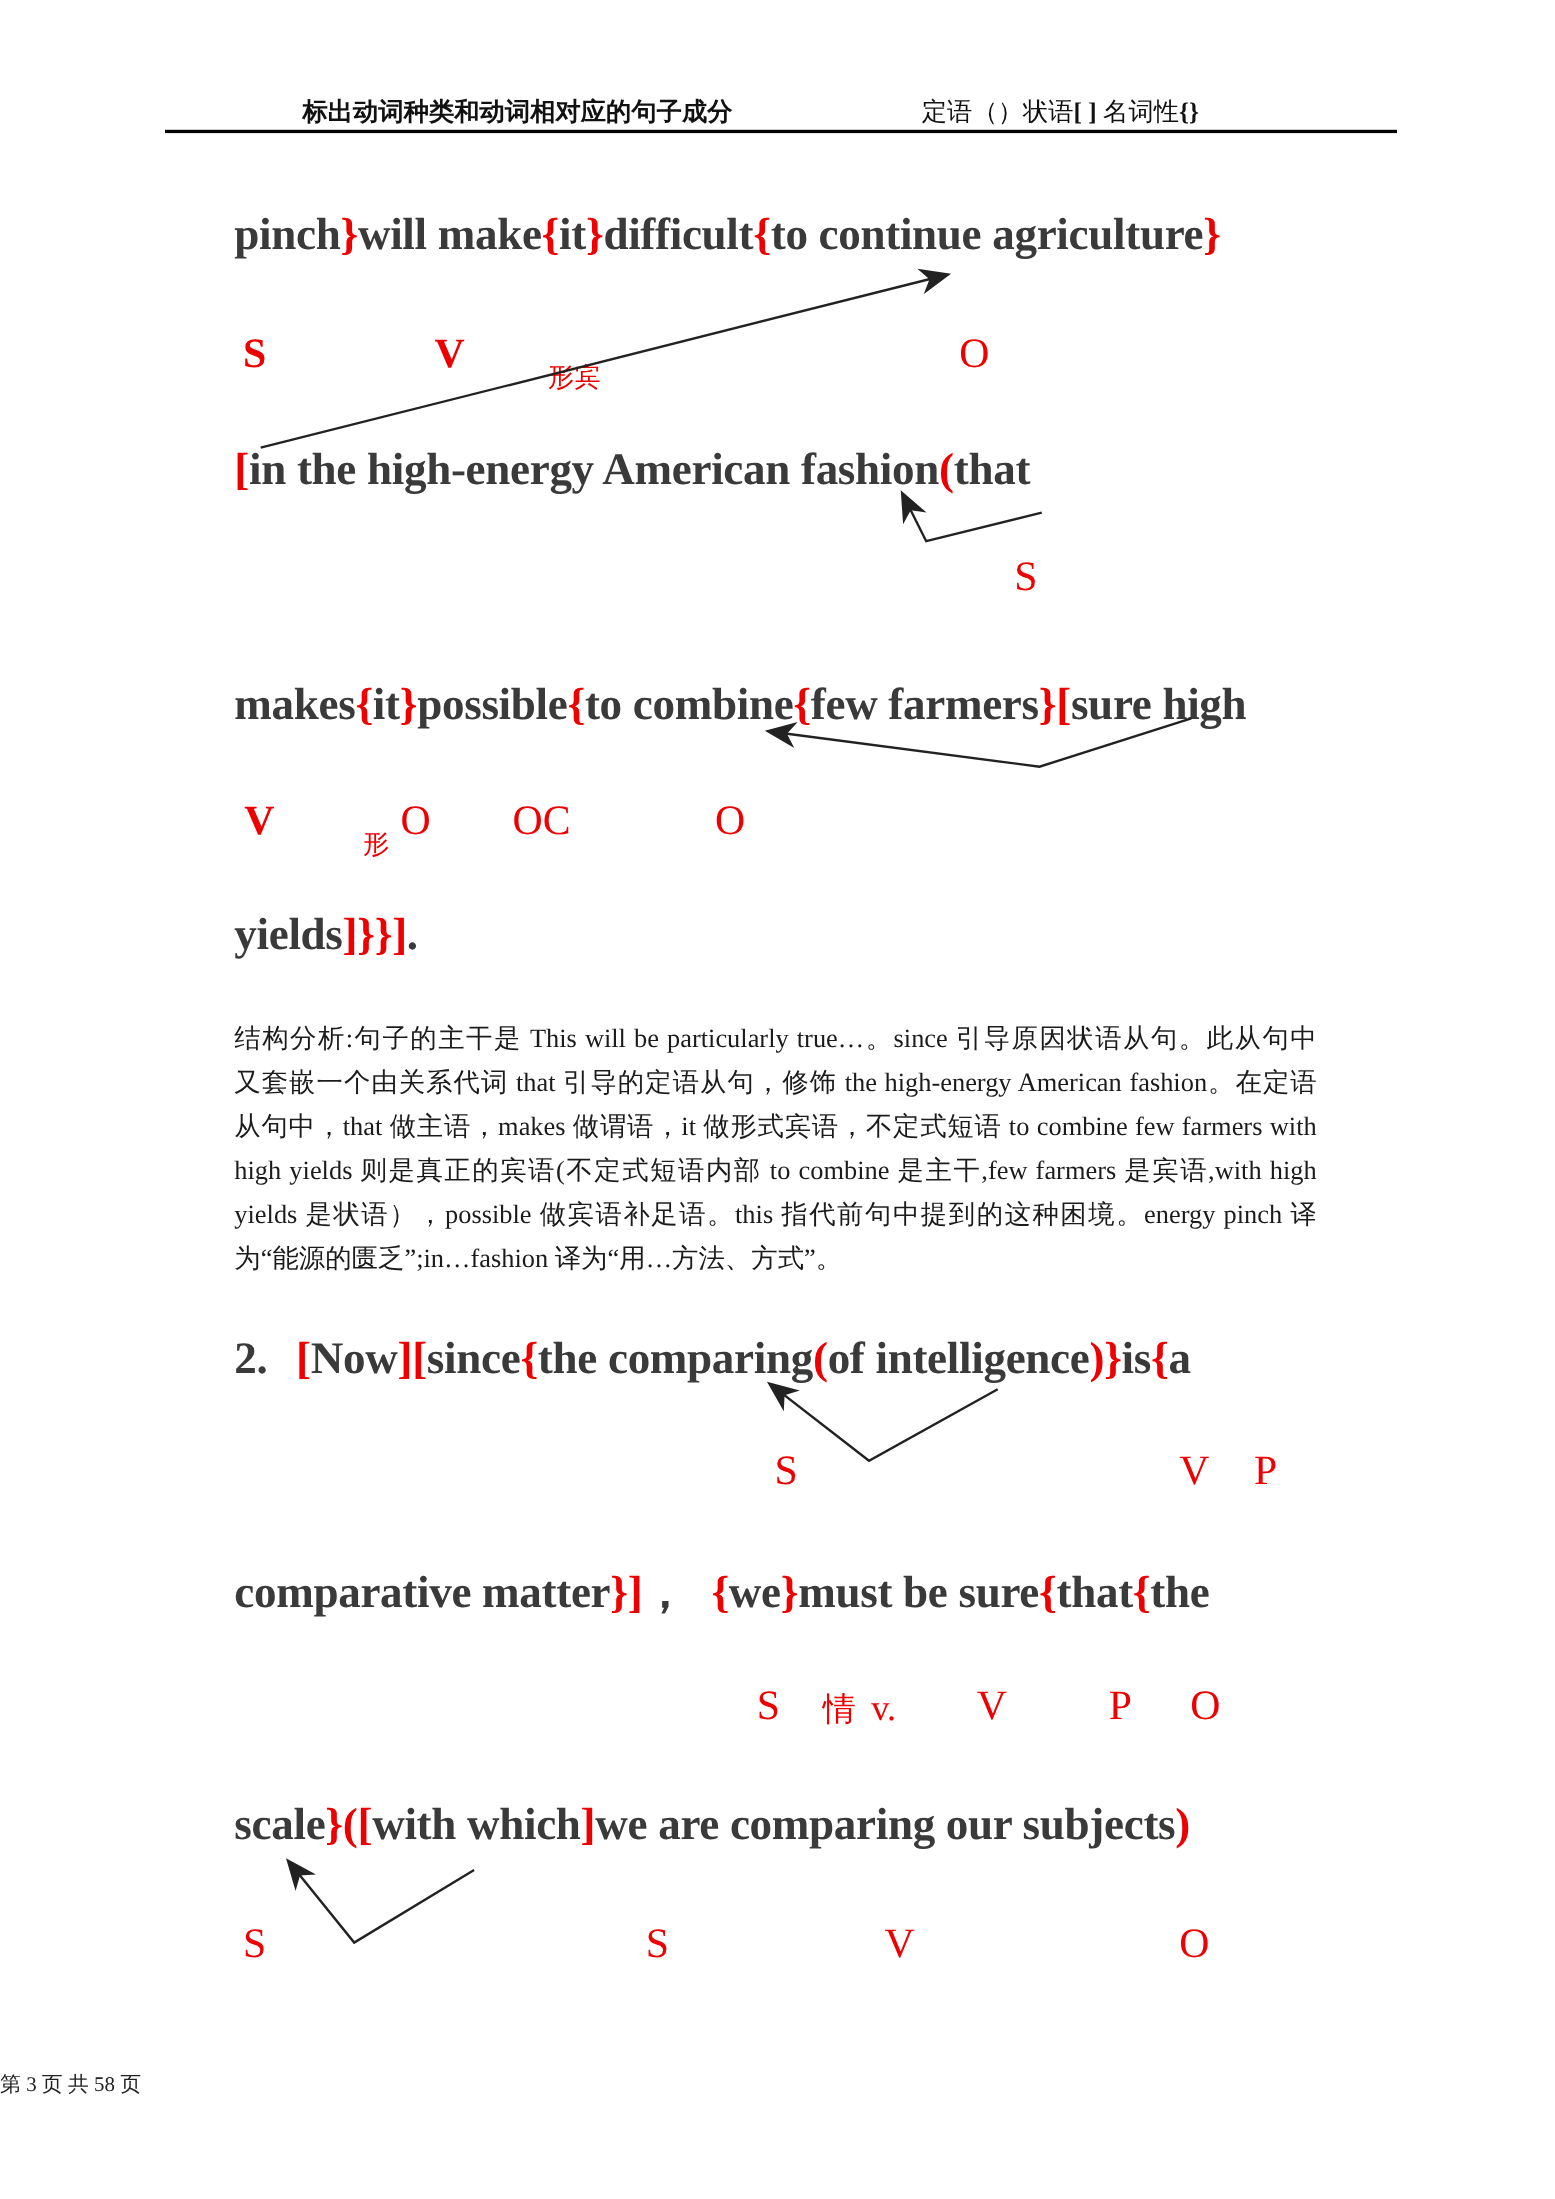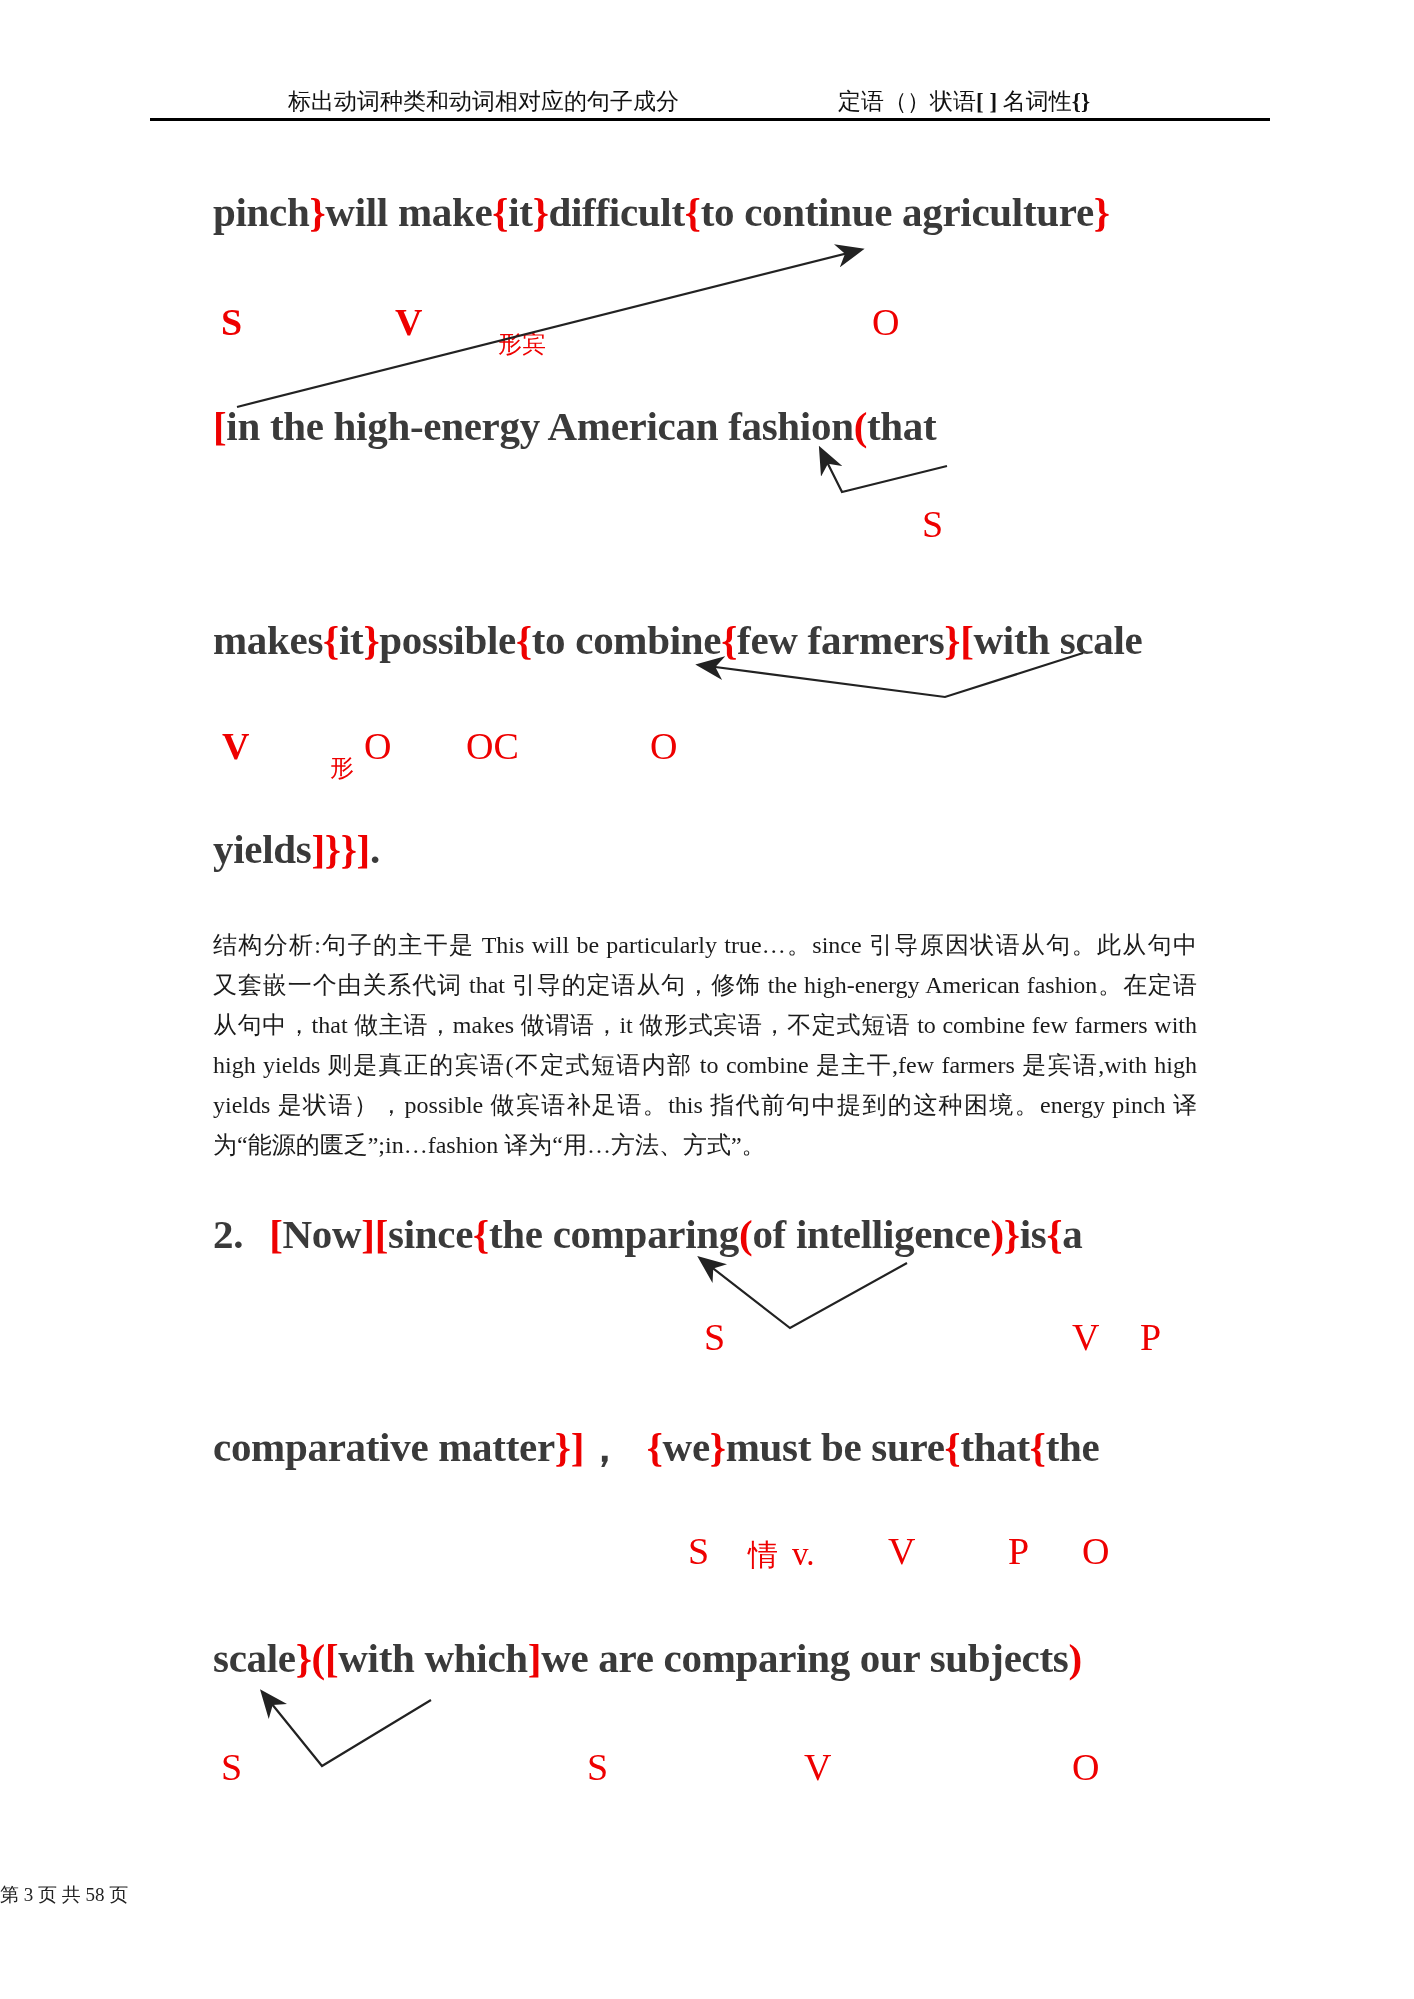--- a/index.html
+++ b/index.html
@@ -23,36 +23,36 @@
   
   .para{width:984px;font-size:24px;line-height:30px;color:#1b1b1b;text-align:justify;text-align-last:justify;white-space:nowrap;}
   .para.last{text-align-last:left;}
   
   .footer{width:1414px;font-size:19px;color:#222;}
   svg.arrows{position:absolute;left:0;top:0;pointer-events:none;}
 </style>
 </head>
 <body>
 
-<div class="abs hdr" style="left:288px;top:86px;font-weight:400;">标出动词种类和动词相对应的句子成分</div>
+<div class="abs hdr" style="left:275px;top:86px;font-weight:700;">标出动词种类和动词相对应的句子成分</div>
 <div class="abs hdr" style="left:838px;top:86px;"><span>定语（）状语</span><span class="bold">[ ]</span><span> 名词性</span><span class="bold">{}</span></div>
 <div class="abs rule" style="left:150px;top:118px;width:1120px;"></div>
 
 <div class="abs bigline" style="left:213px;top:188px;"><span>pinch</span><span class="r">}</span><span>will make</span><span class="r">{</span><span>it</span><span class="r">}</span><span>difficult</span><span class="r">{</span><span>to continue agriculture</span><span class="r">}</span></div>
 
 <span class="lt bold" style="left:221px;top:303px;">S</span>
 <span class="lt bold" style="left:395px;top:303px;">V</span>
 <span class="lt cn" style="left:498px;top:315px;">形宾</span>
 <span class="lt" style="left:872px;top:303px;">O</span>
 
 <div class="abs bigline" style="left:213px;top:402px;"><span class="r">[</span><span>in the high-energy American fashion</span><span class="r">(</span><span>that</span></div>
 
 <span class="lt" style="left:922px;top:505px;">S</span>
 
-<div class="abs bigline" style="left:213px;top:616px;"><span>makes</span><span class="r">{</span><span>it</span><span class="r">}</span><span>possible</span><span class="r">{</span><span>to combine</span><span class="r">{</span><span>few farmers</span><span class="r">}</span><span class="r">[</span><span>with scale</span></div>
+<div class="abs bigline" style="left:213px;top:616px;"><span>makes</span><span class="r">{</span><span>it</span><span class="r">}</span><span>possible</span><span class="r">{</span><span>to combine</span><span class="r">{</span><span>few farmers</span><span class="r">}</span><span class="r">[</span><span>sure high</span></div>
 
 <span class="lt bold" style="left:222px;top:727px;">V</span>
 <span class="lt cn" style="left:330px;top:739px;">形</span>
 <span class="lt" style="left:364px;top:727px;">O</span>
 <span class="lt" style="left:438px;top:727px;margin-left:28px;">OC</span>
 <span class="lt" style="left:650px;top:727px;">O</span>
 
 <div class="abs bigline" style="left:213px;top:825px;"><span>yields</span><span class="r">]}}]</span><span>.</span></div>
 
 <div class="abs para" style="left:213px;top:930px;">结构分析:句子的主干是 This will be particularly true…。since 引导原因状语从句。此从句中</div>

